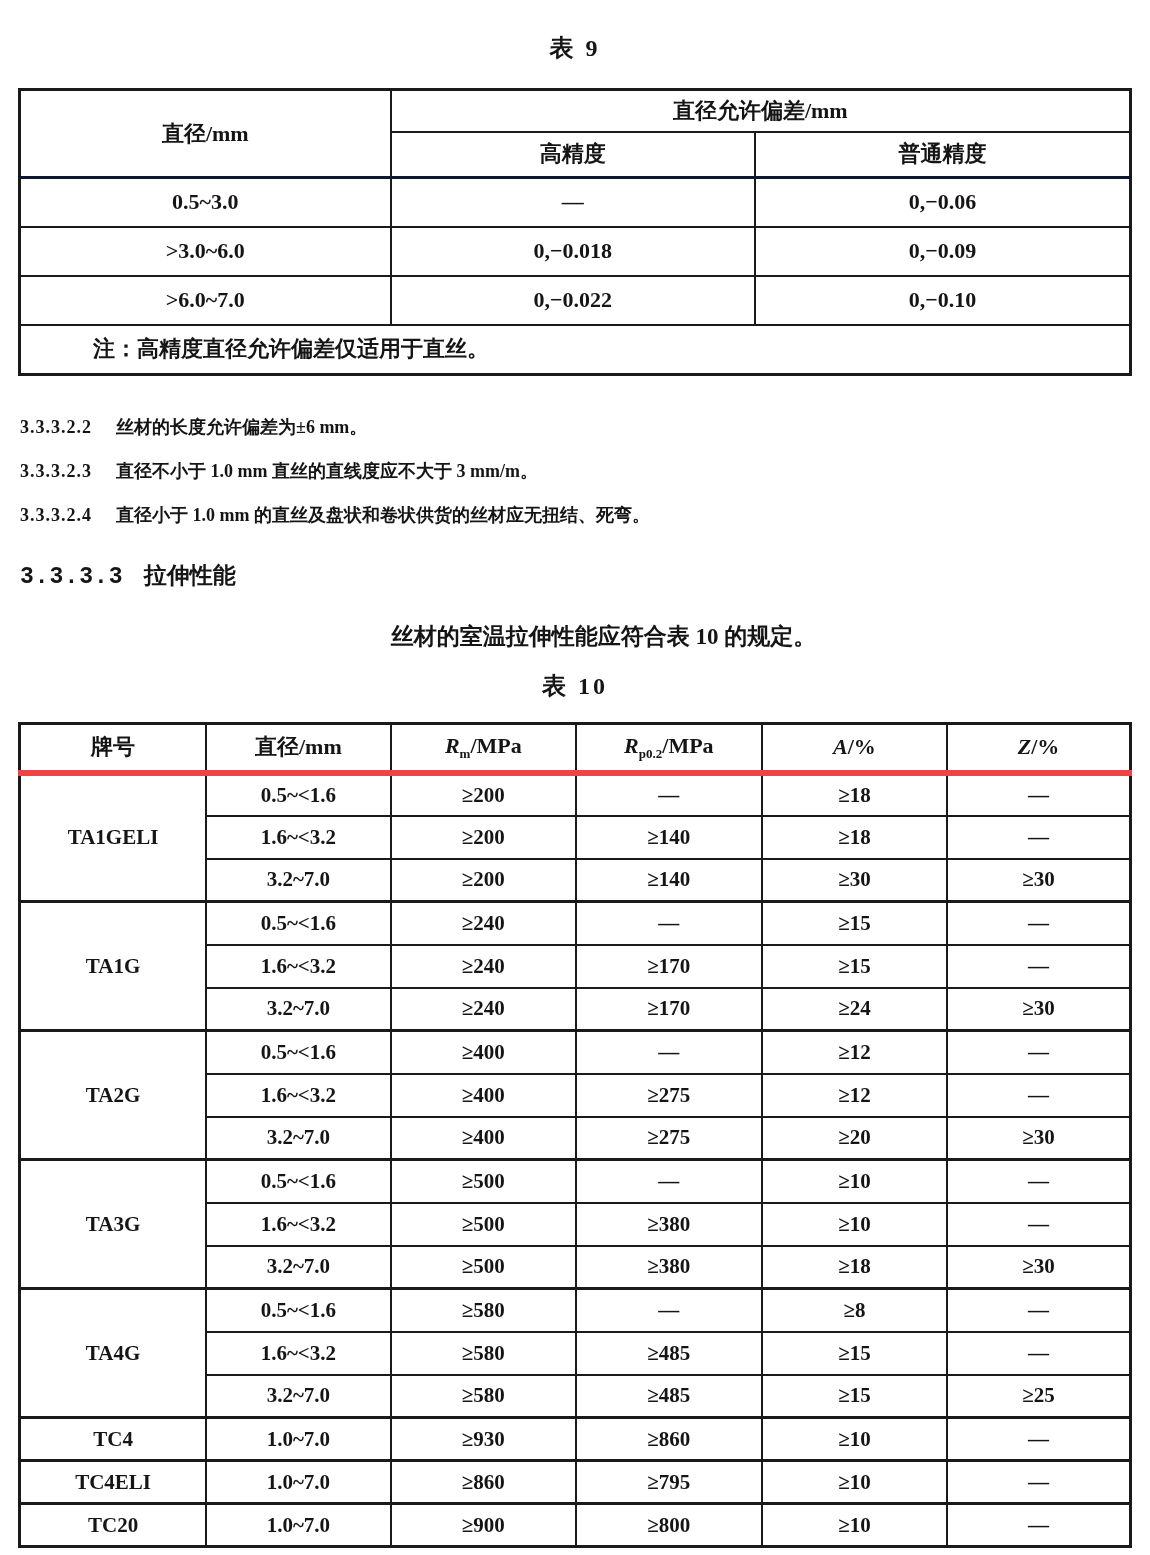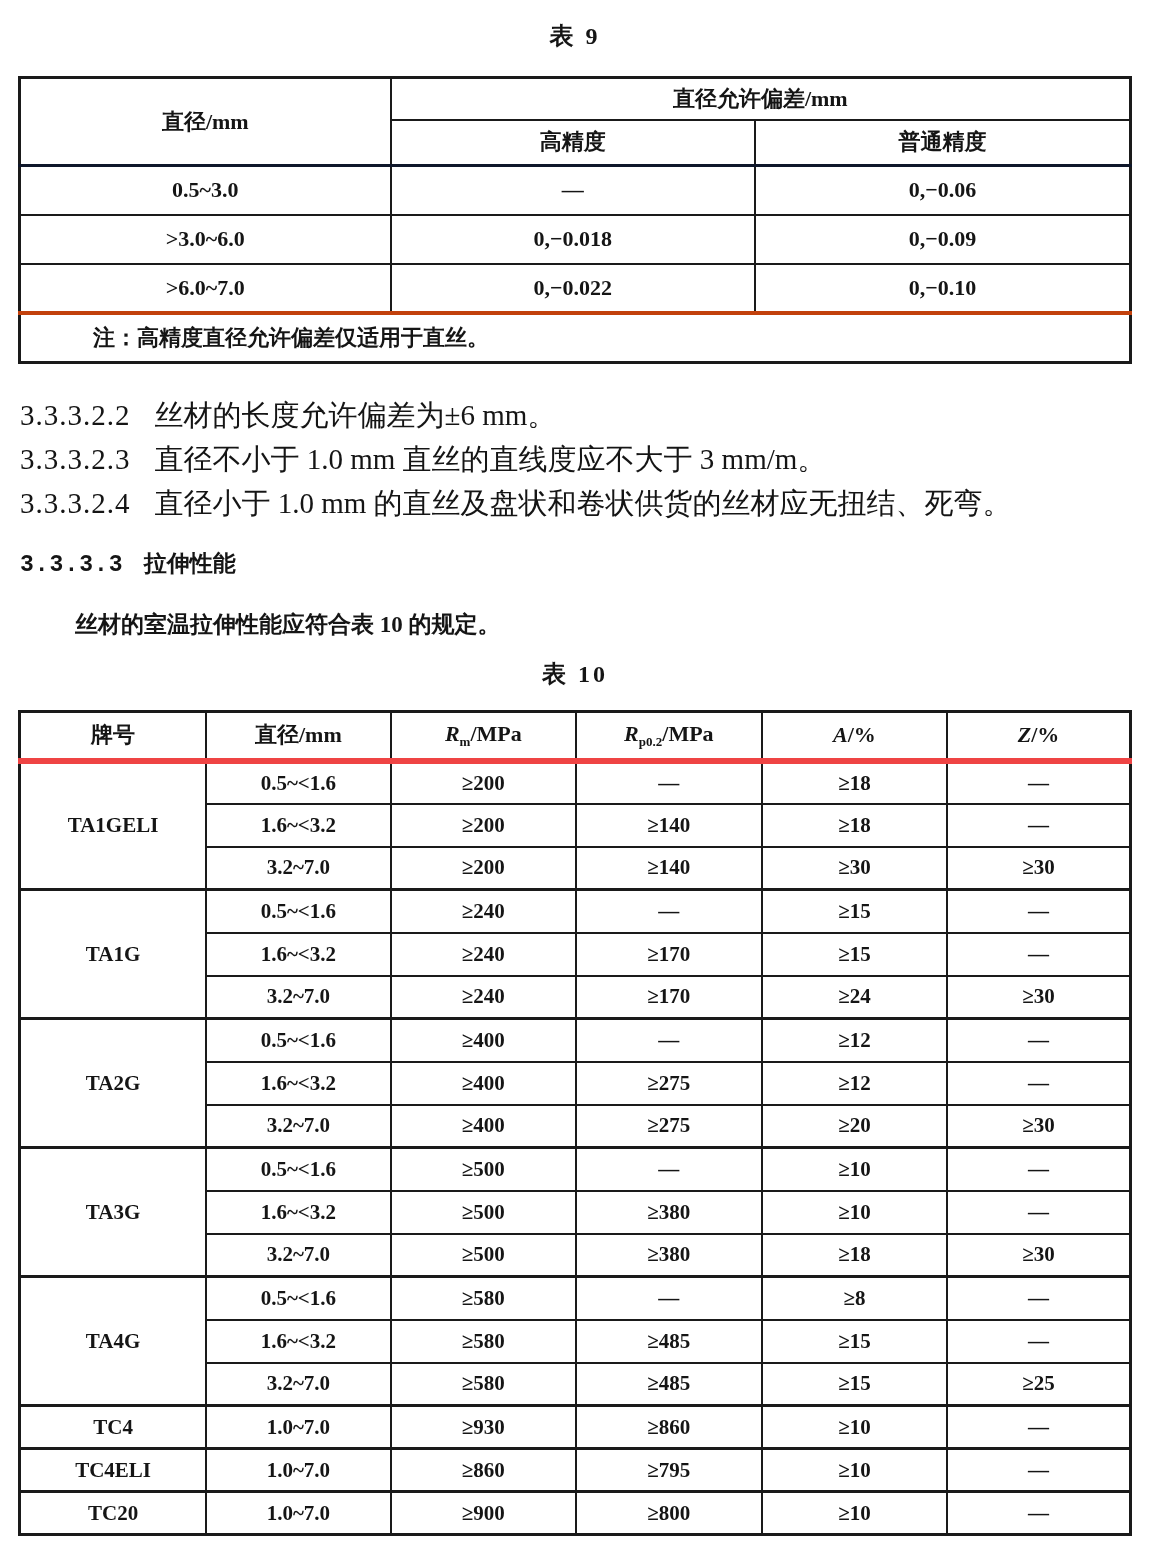--- a/index.html
+++ b/index.html
@@ -7,21 +7,21 @@
   body {
     width:1150px; height:1555px; overflow:hidden;
     color:#151515;
     font-family:"Liberation Serif","DejaVu Serif",serif;
   }
   .page { padding:12px 18px 0 18px; }
 
   .table-caption {
     text-align:center; font-size:24px; font-weight:700; letter-spacing:3px;
   }
-  .caption-9  { margin:8px 0 24px 0; }
+  .caption-9  { margin:20px 0 24px 0; }
   .caption-10 { margin:18px 0 20px 0; }
 
   table {
     width:100%; border-collapse:collapse; table-layout:fixed;
     border:3px solid #1a1a1a;
   }
   td, th {
     border:2px solid #1a1a1a;
     text-align:center; vertical-align:middle;
     padding:2px 4px;
@@ -29,30 +29,30 @@
 
   
   .t9 td { font-size:22px; font-weight:600; }
   .t9 .hd { font-weight:700; }
   .t9 tr.hr1 td { height:42px; border-bottom-width:2px; }
   .t9 tr.hr2 td { height:46px; }
   .t9 tr.hr2 { border-bottom:3px solid #0f172a; }
   .t9 tr.data td { height:49px; }
   .t9 tr.note-row td {
     height:50px; text-align:left; padding-left:72px; font-weight:700;
-    border-top:4px solid #c2410c;
+    border-top:1px solid #c2410c;
   }
 
   
   .paras { margin:36px 0 0 2px; }
-  .para { font-size:29px; font-weight:400; margin-bottom:14px; line-height:30px; }
+  .para { font-size:18px; font-weight:700; margin-bottom:14px; line-height:30px; }
   .pnum { margin-right:24px; letter-spacing:1px; }
   .section-heading { font-size:23px; font-weight:700; margin:32px 0 0 2px; line-height:30px;font-family:Liberation Mono, monospace; }
   .section-heading .pnum { margin-right:20px; }
-  .intro { font-size:23px; font-weight:600; margin:30px 0 0 57px; line-height:30px; }
+  .intro { font-size:23px; font-weight:600; margin:30px 0 0 57px; line-height:30px;text-align:center; }
 
   
   .t10 th { font-size:22px; font-weight:700; height:49px; border-bottom:6px solid #ef4444; }
   .t10 td { font-size:21px; font-weight:600; height:43px; }
   .t10 tbody tr.group-start td { border-top:3px solid #1a1a1a; }
   .t10 .grade-cell { font-weight:600; }
   .var { font-style:italic; font-weight:700; }
   .t10 sub { font-size:13px; font-weight:700; vertical-align:sub; }
 </style>
 </head>

